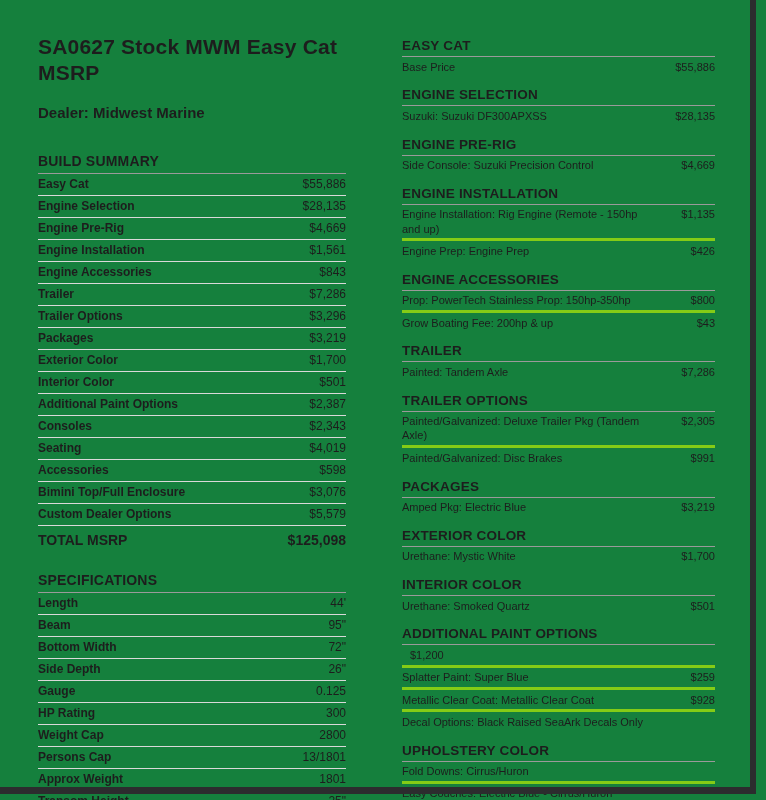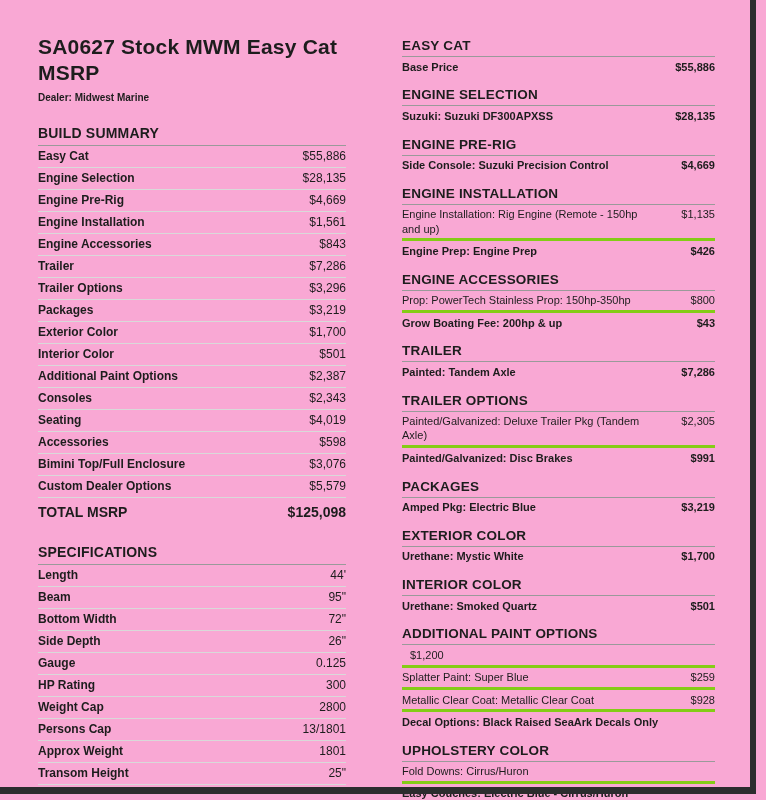--- a/index.html
+++ b/index.html
@@ -3,36 +3,36 @@
 <meta charset="utf-8">
 <style>
   * { margin: 0; padding: 0; box-sizing: border-box; }
   html, body {
     width: 766px; height: 800px;
     background: #ffffff;
     font-family: "Liberation Sans", sans-serif;
     color: #1d1d1d;
     overflow: hidden;
   }
-  .page { position: relative; width: 766px; height: 800px; background: #f9a8d4; }
+  .page { position: relative; width: 766px; height: 800px; background: #15803d; }
   .page-edge-right  { position: absolute; left: 750px; top: 0; width: 6px; height: 793px; background: #2c2c2e; }
   .page-edge-bottom { position: absolute; left: 0; top: 787px; width: 756px; height: 7px; background: #2c2c2e; }
 
   .content { display: flex; padding: 34px 0 0 38px; gap: 56px; }
   .col-left  { width: 308px; flex: 0 0 308px; }
   .col-right { width: 313px; flex: 0 0 313px; padding-top: 4px; }
 
   .doc-title { font-size: 21px; font-weight: bold; line-height: 1.22; letter-spacing: 0.2px; }
-  .dealer { font-size: 10px; font-weight: bold; margin-top: 7px; }
+  .dealer { font-size: 15px; font-weight: bold; margin-top: 19px; }
 
   .section-heading {
     font-size: 14px; font-weight: bold; letter-spacing: 0.2px;
     padding-bottom: 4px; border-bottom: 1px solid #9a9a9a;
   }
-  .build-summary-heading { margin-top: 22px; }
+  .build-summary-heading { margin-top: 32px; }
   .specs-heading { margin-top: 20px; }
 
   .kv-row {
     display: flex; justify-content: space-between; align-items: baseline;
     font-size: 12px; padding: 3px 0 3px; border-bottom: 1px solid #d9d9d9;
     line-height: 1.25;
   }
   .kv-row .kv-label { font-weight: bold; }
   .kv-row .kv-value { text-align: right; }
 
@@ -44,21 +44,21 @@
   .detail-section { margin-bottom: 11px; }
   .detail-heading {
     font-size: 13.5px; font-weight: bold; letter-spacing: 0.2px;
     padding-bottom: 3px; border-bottom: 1px solid #9a9a9a;
   }
   .detail-row {
     display: flex; justify-content: space-between; align-items: flex-start;
     font-size: 11px; line-height: 1.3; padding: 2.5px 0;
     border-bottom: 3px solid #84cc16;
   }
-  .detail-row:last-child { border-bottom: none; font-weight: bold; }
+  .detail-row:last-child { border-bottom: none; }
   .detail-row .detail-label { max-width: 254px; }
   .detail-row.no-price .detail-label { max-width: none; }
   .detail-row .detail-value { text-align: right; white-space: nowrap; padding-left: 8px; }
 </style>
 </head>
 <body>
 
 <div class="page">
 
   <div class="content">

